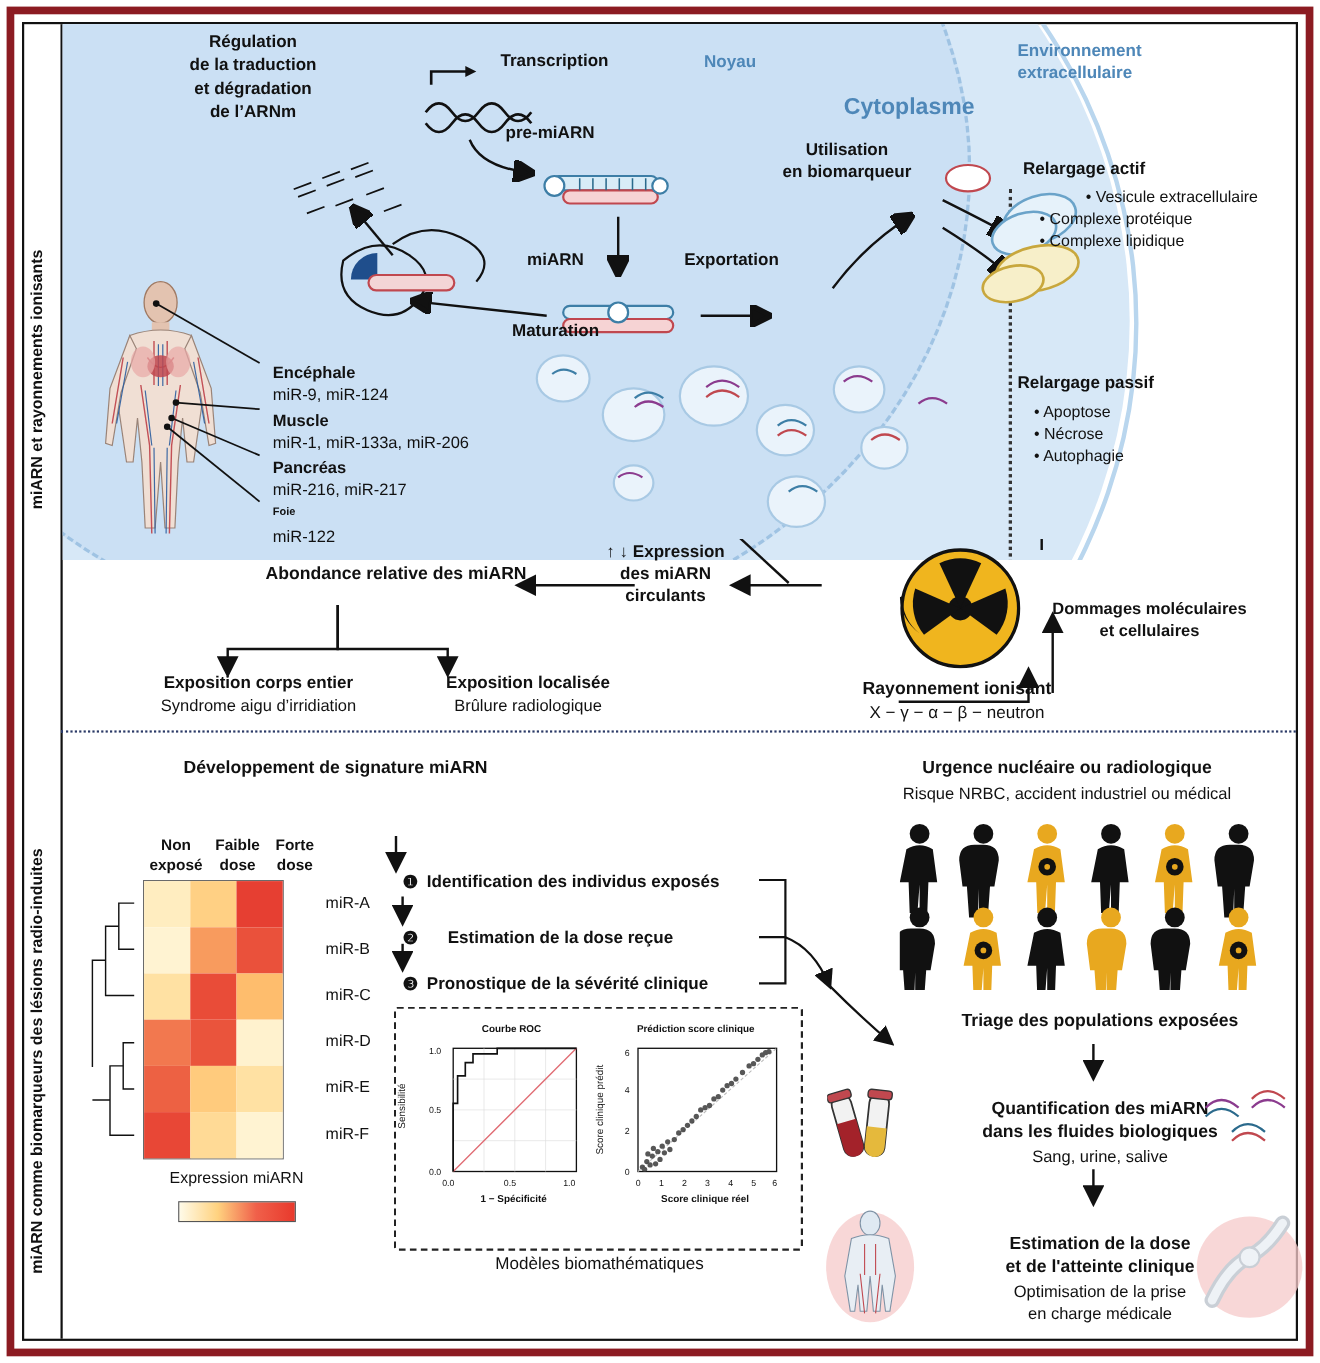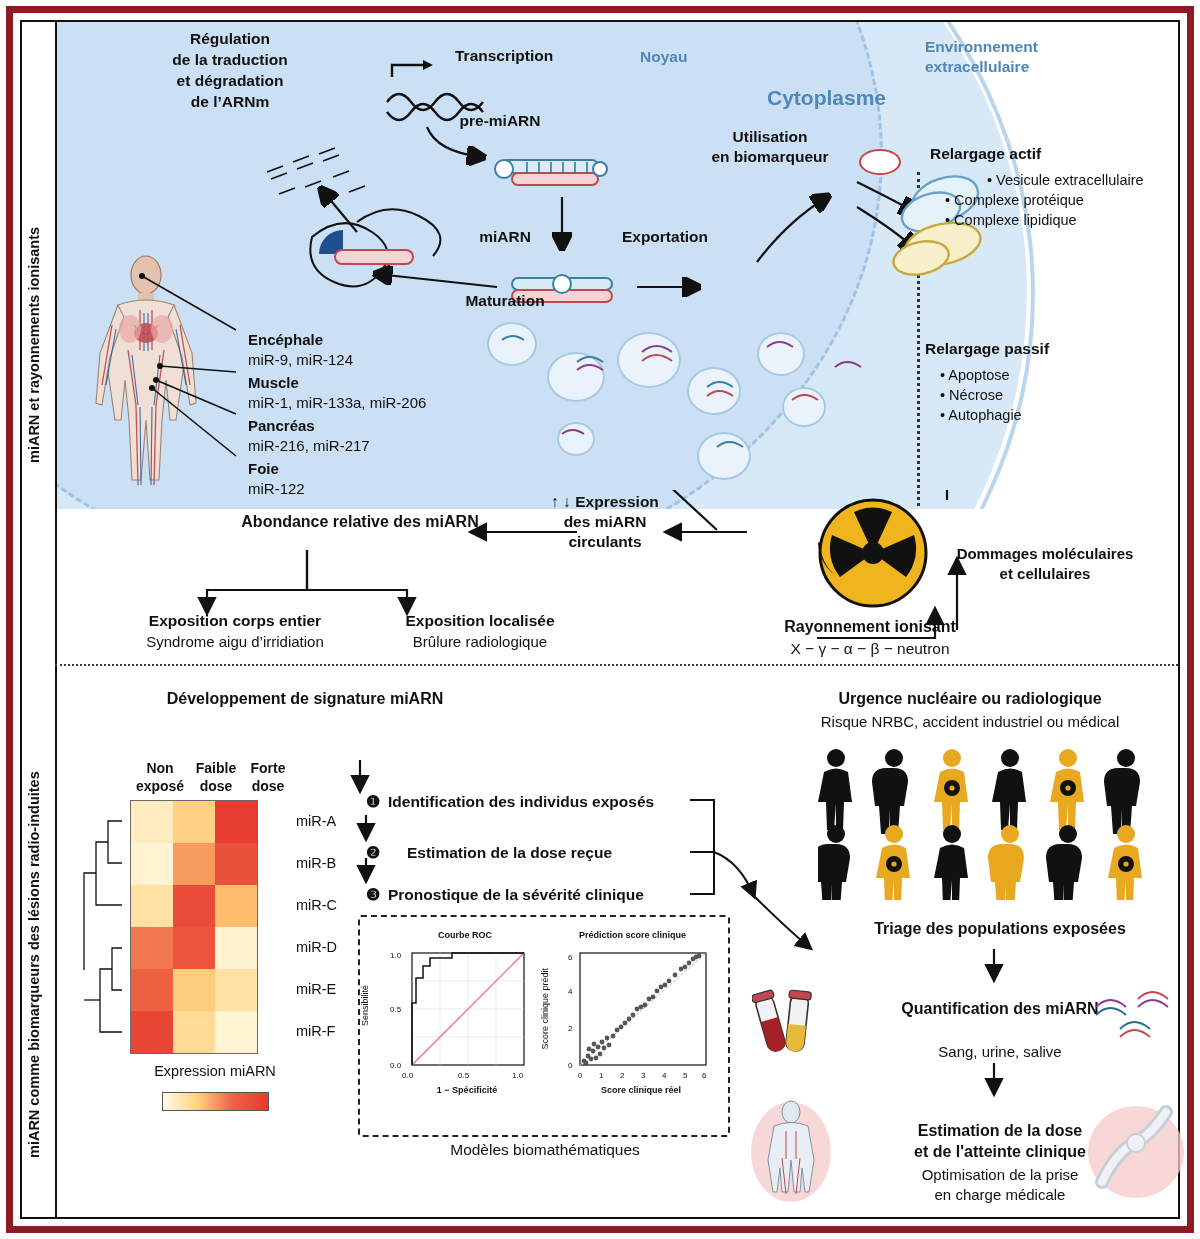--- a/index.html
+++ b/index.html
@@ -211,21 +211,21 @@
         <circle cx="22" cy="120" r="3"></circle>
     </g>
   </svg>
 
   <div class="t b" style="left:248px;top:331px;font-size:15px;">Encéphale</div>
   <div class="t" style="left:248px;top:351px;font-size:15px;">miR-9, miR-124</div>
   <div class="t b" style="left:248px;top:374px;font-size:15px;">Muscle</div>
   <div class="t" style="left:248px;top:394px;font-size:15px;">miR-1, miR-133a, miR-206</div>
   <div class="t b" style="left:248px;top:417px;font-size:15px;">Pancréas</div>
   <div class="t" style="left:248px;top:437px;font-size:15px;">miR-216, miR-217</div>
-  <div class="t b" style="left:248px;top:460px;font-size:15px;">Foie</div>
+  <div class="t b" style="left:248px;top:460px;font-size:10px;">Foie</div>
   <div class="t" style="left:248px;top:480px;font-size:15px;">miR-122</div>
 
   <svg style="position:absolute;left:818px;top:498px;" width="110" height="110">
     <circle cx="55" cy="55" r="53" fill="#f0b51e" stroke="#111" stroke-width="3"></circle>
     <circle cx="55" cy="55" r="11" fill="#111"></circle>
     <g fill="#111">
       <path d="M55 55 L36 14 A45 45 0 0 1 74 14 Z"></path>
       <path d="M55 55 L18 78 A45 45 0 0 1 0 45 L2 44 A45 45 0 0 0 18 78 Z"></path>
     </g>
     <g fill="#111">
@@ -513,20 +513,21 @@
       <path d="M0 0 L9 4.5 L0 9 z" fill="#111"></path>
         </marker>
       </defs>
     <g stroke="#111" stroke-width="2.2" fill="none" marker-end="url(#a5)">
       <path d="M14 4 L14 34"></path>
       <path d="M14 118 L14 148"></path>
     </g>
   </svg>
 
   <div class="t b c" style="left:820px;top:1000px;width:360px;font-size:16px;">Quantification des miARN</div>
+  <div class="t b c" style="left:820px;top:1021px;width:360px;font-size:16px;">dans les fluides biologiques</div>
   <div class="t c" style="left:820px;top:1043px;width:360px;font-size:15px;">Sang, urine, salive</div>
 
   <svg style="position:absolute;left:752px;top:985px;" width="70" height="80">
     <g transform="rotate(-16 20 40)">
       <rect x="10" y="10" width="18" height="56" rx="8" fill="#f2f2f2" stroke="#333" stroke-width="1.6"></rect>
       <path d="M10 34 h18 v24 a9 9 0 0 1 -18 0z" fill="#a3222a"></path>
       <rect x="8" y="6" width="22" height="8" rx="3" fill="#c0484f" stroke="#333" stroke-width="1.2"></rect>
     </g>
     <g transform="rotate(6 46 40)">
       <rect x="36" y="10" width="18" height="56" rx="8" fill="#f2f2f2" stroke="#333" stroke-width="1.6"></rect>

